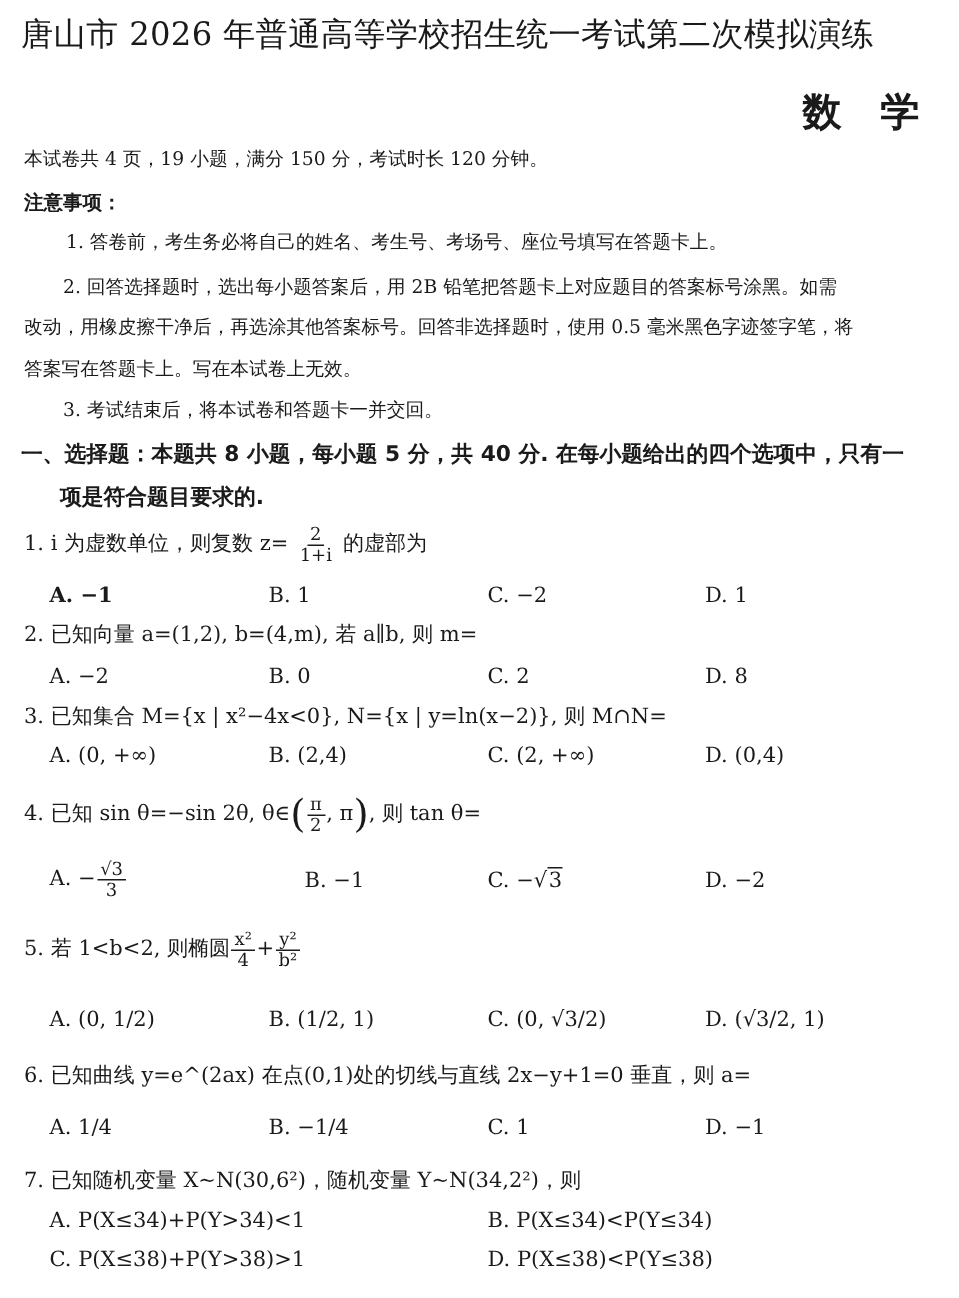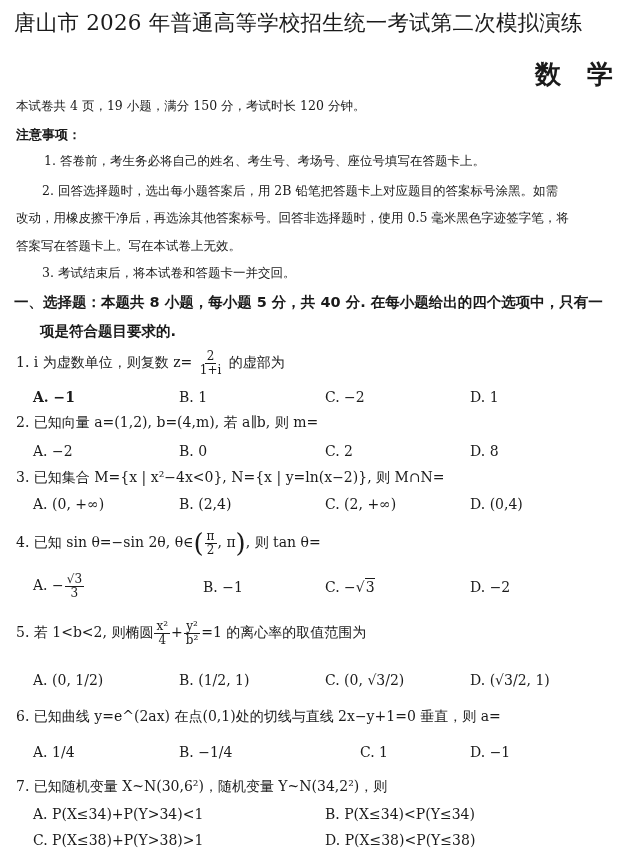--- a/index.html
+++ b/index.html
@@ -94,34 +94,34 @@
   <div class="abs opt" style="left:470px;top:579px;">D. −2</div>
 
   <div class="abs q" style="left:16px;top:620px;">
     <span>5.</span>
     <span>若 1&lt;b&lt;2, 则椭圆</span><span class="frac">
         <span class="num">x²</span>
         <span class="den">4</span>
       </span>+<span class="frac">
         <span class="num">y²</span>
         <span class="den">b²</span>
-      </span><span>=1 的离心率的取值范围为</span>
+      </span>
   </div>
   <div class="abs opt" style="left:33px;top:672px;">A. (0, 1/2)</div>
   <div class="abs opt" style="left:179px;top:672px;">B. (1/2, 1)</div>
   <div class="abs opt" style="left:325px;top:672px;">C. (0, √3/2)</div>
   <div class="abs opt" style="left:470px;top:672px;">D. (√3/2, 1)</div>
 
   <div class="abs q" style="left:16px;top:708px;">
     <span>6.</span>
     <span>已知曲线 y=e^(2ax) 在点(0,1)处的切线与直线 2x−y+1=0 垂直，则 a=</span>
   </div>
   <div class="abs opt" style="left:33px;top:744px;">A. 1/4</div>
   <div class="abs opt" style="left:179px;top:744px;">B. −1/4</div>
-  <div class="abs opt" style="left:325px;top:744px;margin-left:35px;">C. 1</div>
+  <div class="abs opt" style="left:325px;top:744px;">C. 1</div>
   <div class="abs opt" style="left:470px;top:744px;">D. −1</div>
 
   <div class="abs q" style="left:16px;top:778px;">
     <span>7.</span>
     <span>已知随机变量 X~N(30,6²)，随机变量 Y~N(34,2²)，则</span>
   </div>
   <div class="abs opt" style="left:33px;top:806px;">A. P(X≤34)+P(Y&gt;34)&lt;1</div>
   <div class="abs opt" style="left:325px;top:806px;">B. P(X≤34)&lt;P(Y≤34)</div>
   <div class="abs opt" style="left:33px;top:832px;">C. P(X≤38)+P(Y&gt;38)&gt;1</div>
   <div class="abs opt" style="left:325px;top:832px;">D. P(X≤38)&lt;P(Y≤38)</div>

